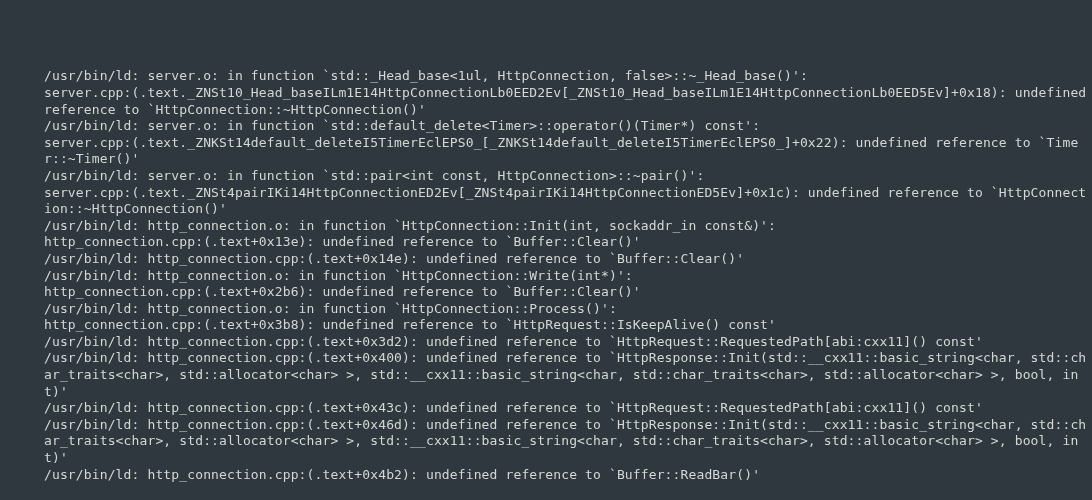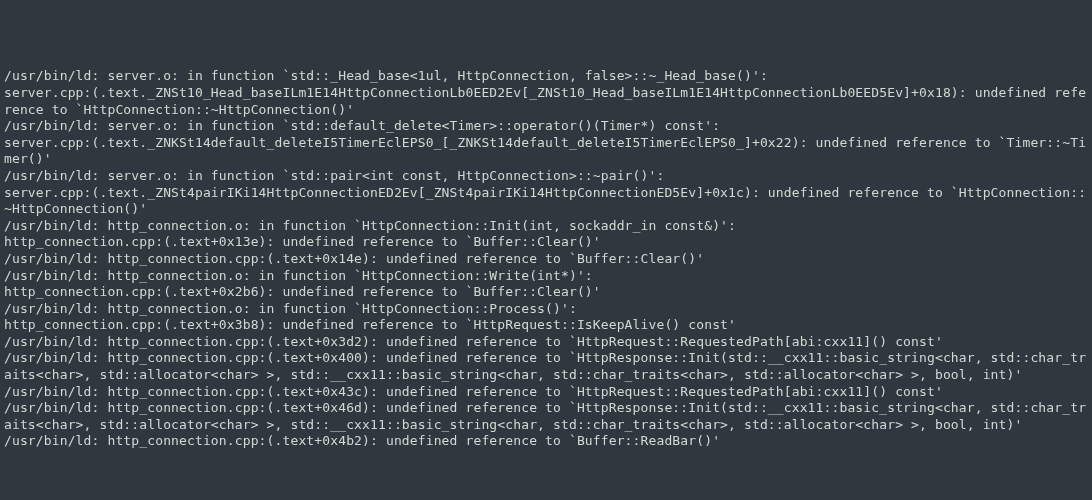--- a/index.html
+++ b/index.html
@@ -16,20 +16,21 @@
     line-height: 16.6px;
     color: #d3d8d4;
     white-space: pre-wrap;
     word-break: break-all;
     padding: 2px 4px 0 4px;
     box-sizing: border-box;
     letter-spacing: 0.01em;
   }
   .line {
     display: block;
+    margin-left: 40px;
   }
 </style>
 </head>
 <body>
 
 
 
 <div id="terminal-output"><span class="line">/usr/bin/ld: server.o: in function `std::_Head_base&lt;1ul, HttpConnection, false&gt;::~_Head_base()':</span><span class="line">server.cpp:(.text._ZNSt10_Head_baseILm1E14HttpConnectionLb0EED2Ev[_ZNSt10_Head_baseILm1E14HttpConnectionLb0EED5Ev]+0x18): undefined reference to `HttpConnection::~HttpConnection()'</span><span class="line">/usr/bin/ld: server.o: in function `std::default_delete&lt;Timer&gt;::operator()(Timer*) const':</span><span class="line">server.cpp:(.text._ZNKSt14default_deleteI5TimerEclEPS0_[_ZNKSt14default_deleteI5TimerEclEPS0_]+0x22): undefined reference to `Timer::~Timer()'</span><span class="line">/usr/bin/ld: server.o: in function `std::pair&lt;int const, HttpConnection&gt;::~pair()':</span><span class="line">server.cpp:(.text._ZNSt4pairIKi14HttpConnectionED2Ev[_ZNSt4pairIKi14HttpConnectionED5Ev]+0x1c): undefined reference to `HttpConnection::~HttpConnection()'</span><span class="line">/usr/bin/ld: http_connection.o: in function `HttpConnection::Init(int, sockaddr_in const&amp;)':</span><span class="line">http_connection.cpp:(.text+0x13e): undefined reference to `Buffer::Clear()'</span><span class="line">/usr/bin/ld: http_connection.cpp:(.text+0x14e): undefined reference to `Buffer::Clear()'</span><span class="line">/usr/bin/ld: http_connection.o: in function `HttpConnection::Write(int*)':</span><span class="line">http_connection.cpp:(.text+0x2b6): undefined reference to `Buffer::Clear()'</span><span class="line">/usr/bin/ld: http_connection.o: in function `HttpConnection::Process()':</span><span class="line">http_connection.cpp:(.text+0x3b8): undefined reference to `HttpRequest::IsKeepAlive() const'</span><span class="line">/usr/bin/ld: http_connection.cpp:(.text+0x3d2): undefined reference to `HttpRequest::RequestedPath[abi:cxx11]() const'</span><span class="line">/usr/bin/ld: http_connection.cpp:(.text+0x400): undefined reference to `HttpResponse::Init(std::__cxx11::basic_string&lt;char, std::char_traits&lt;char&gt;, std::allocator&lt;char&gt; &gt;, std::__cxx11::basic_string&lt;char, std::char_traits&lt;char&gt;, std::allocator&lt;char&gt; &gt;, bool, int)'</span><span class="line">/usr/bin/ld: http_connection.cpp:(.text+0x43c): undefined reference to `HttpRequest::RequestedPath[abi:cxx11]() const'</span><span class="line">/usr/bin/ld: http_connection.cpp:(.text+0x46d): undefined reference to `HttpResponse::Init(std::__cxx11::basic_string&lt;char, std::char_traits&lt;char&gt;, std::allocator&lt;char&gt; &gt;, std::__cxx11::basic_string&lt;char, std::char_traits&lt;char&gt;, std::allocator&lt;char&gt; &gt;, bool, int)'</span><span class="line">/usr/bin/ld: http_connection.cpp:(.text+0x4b2): undefined reference to `Buffer::ReadBar()'</span></div>
 
 

